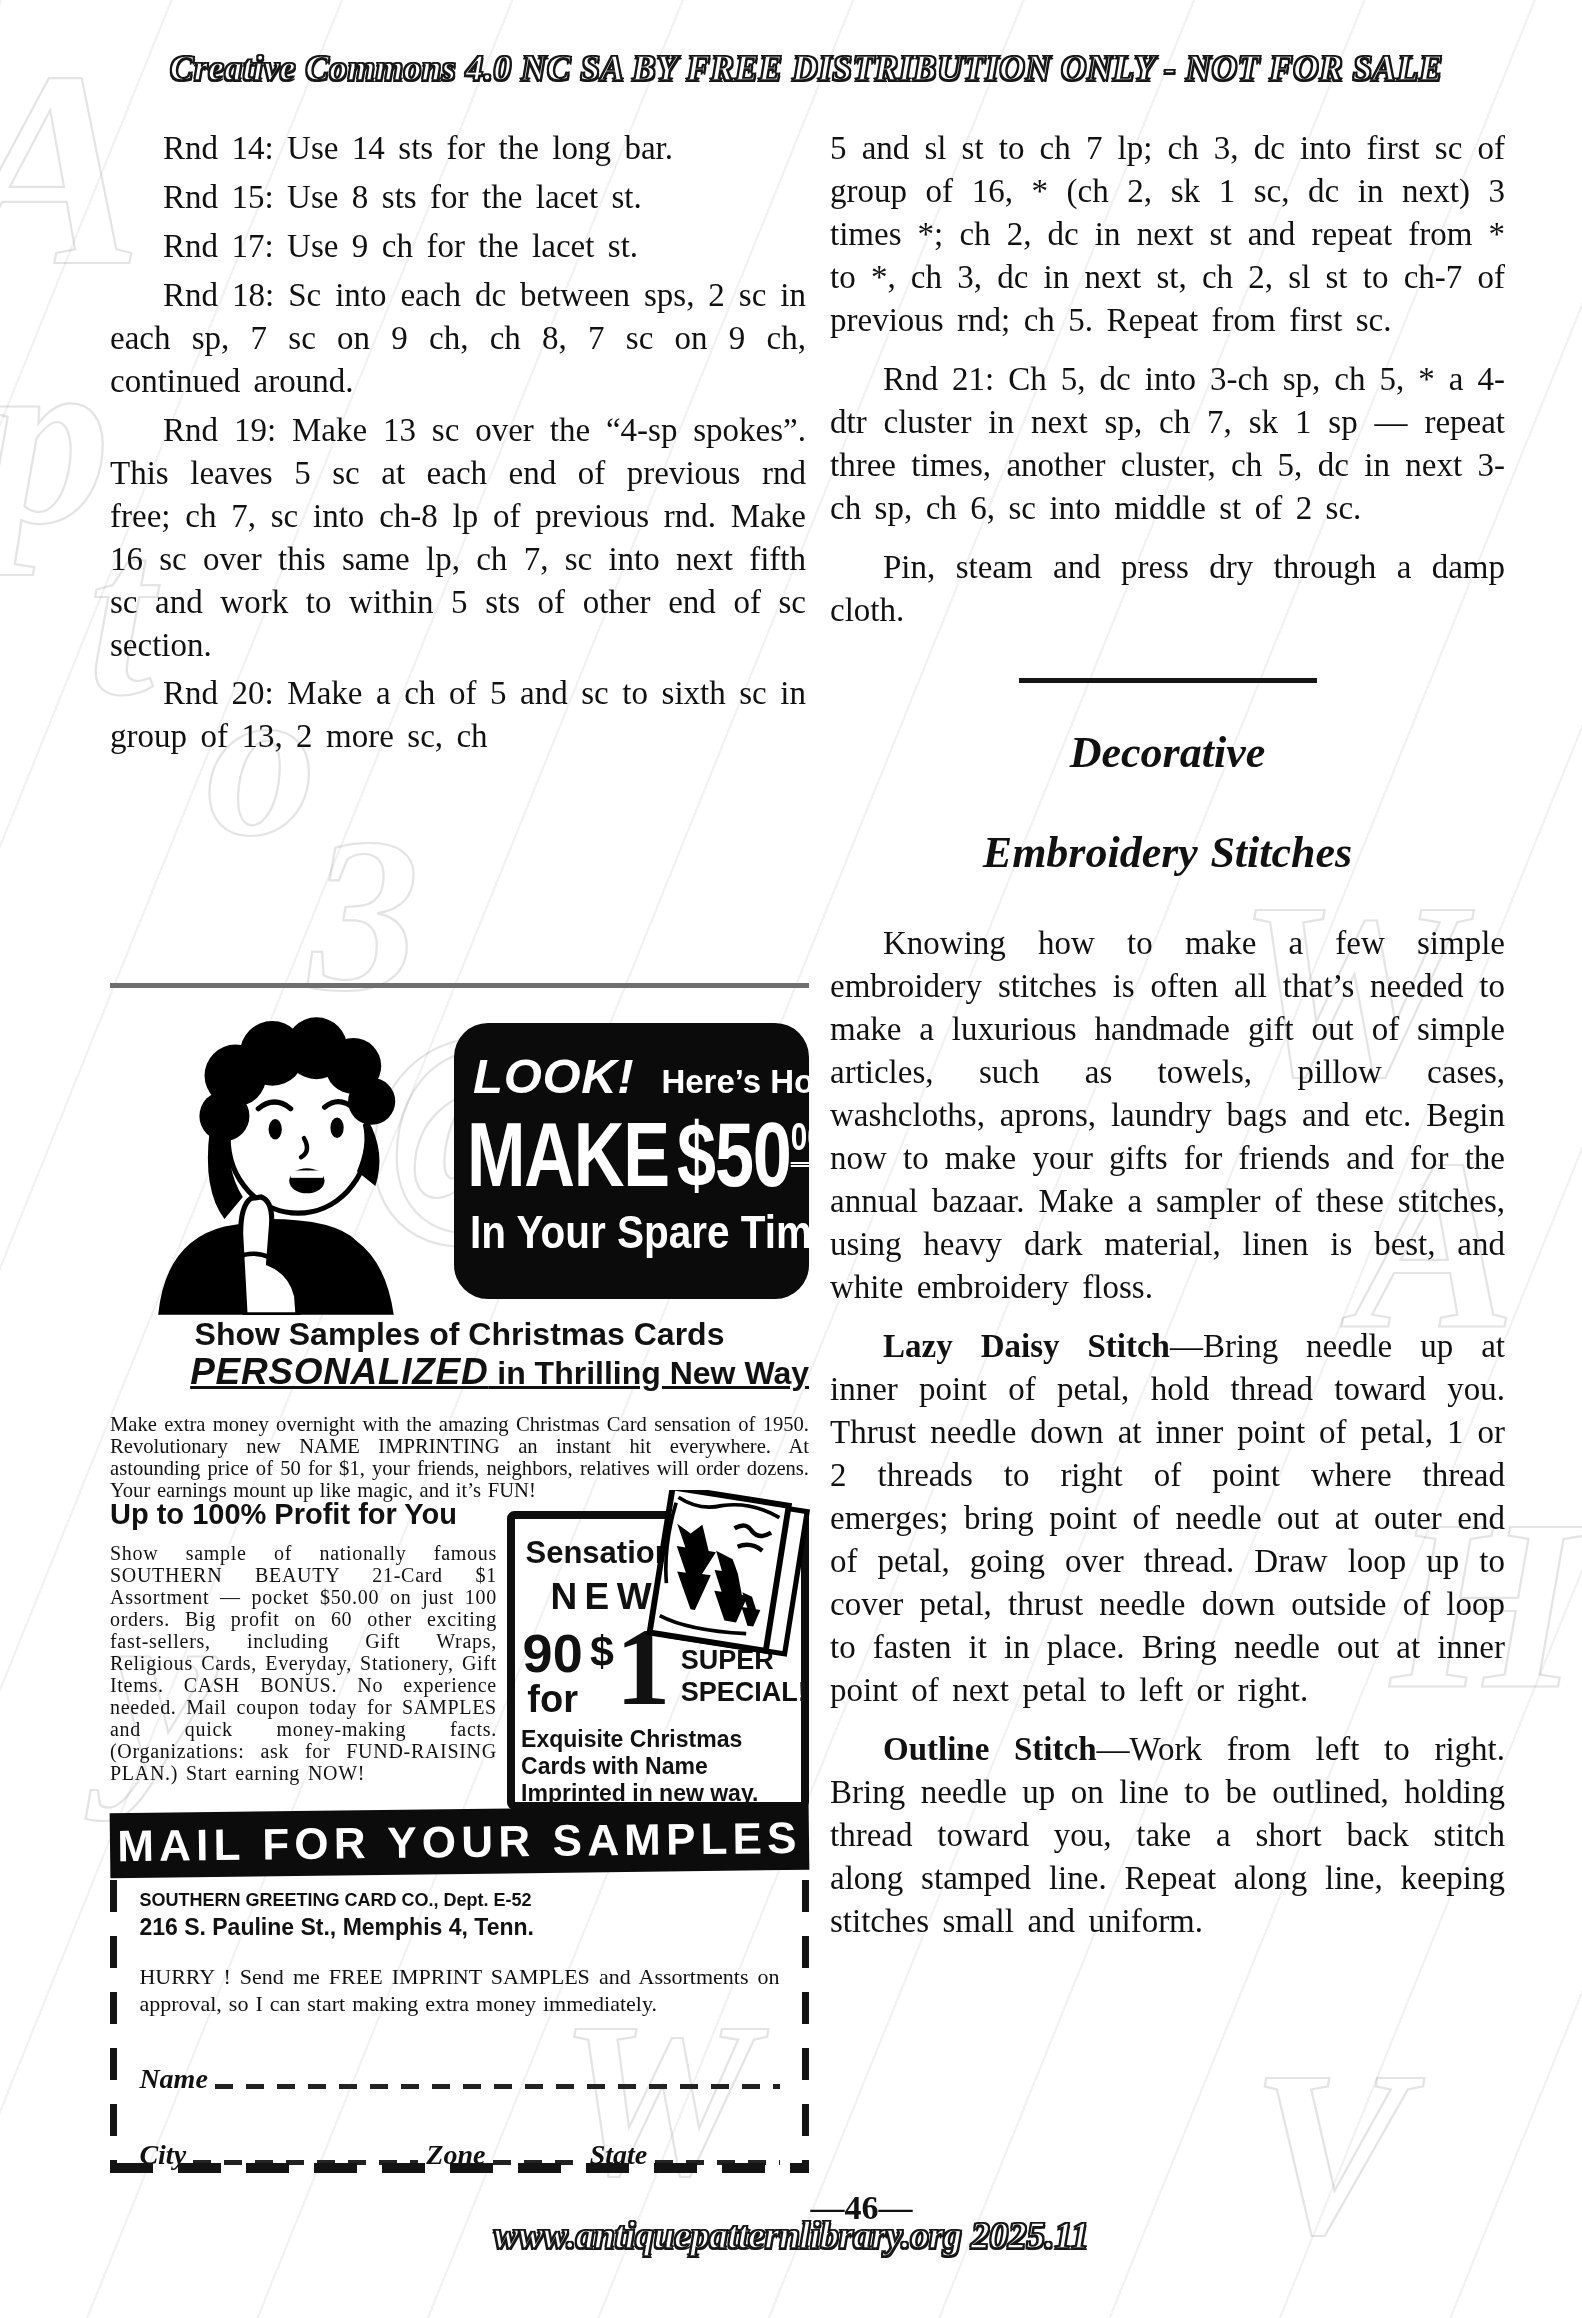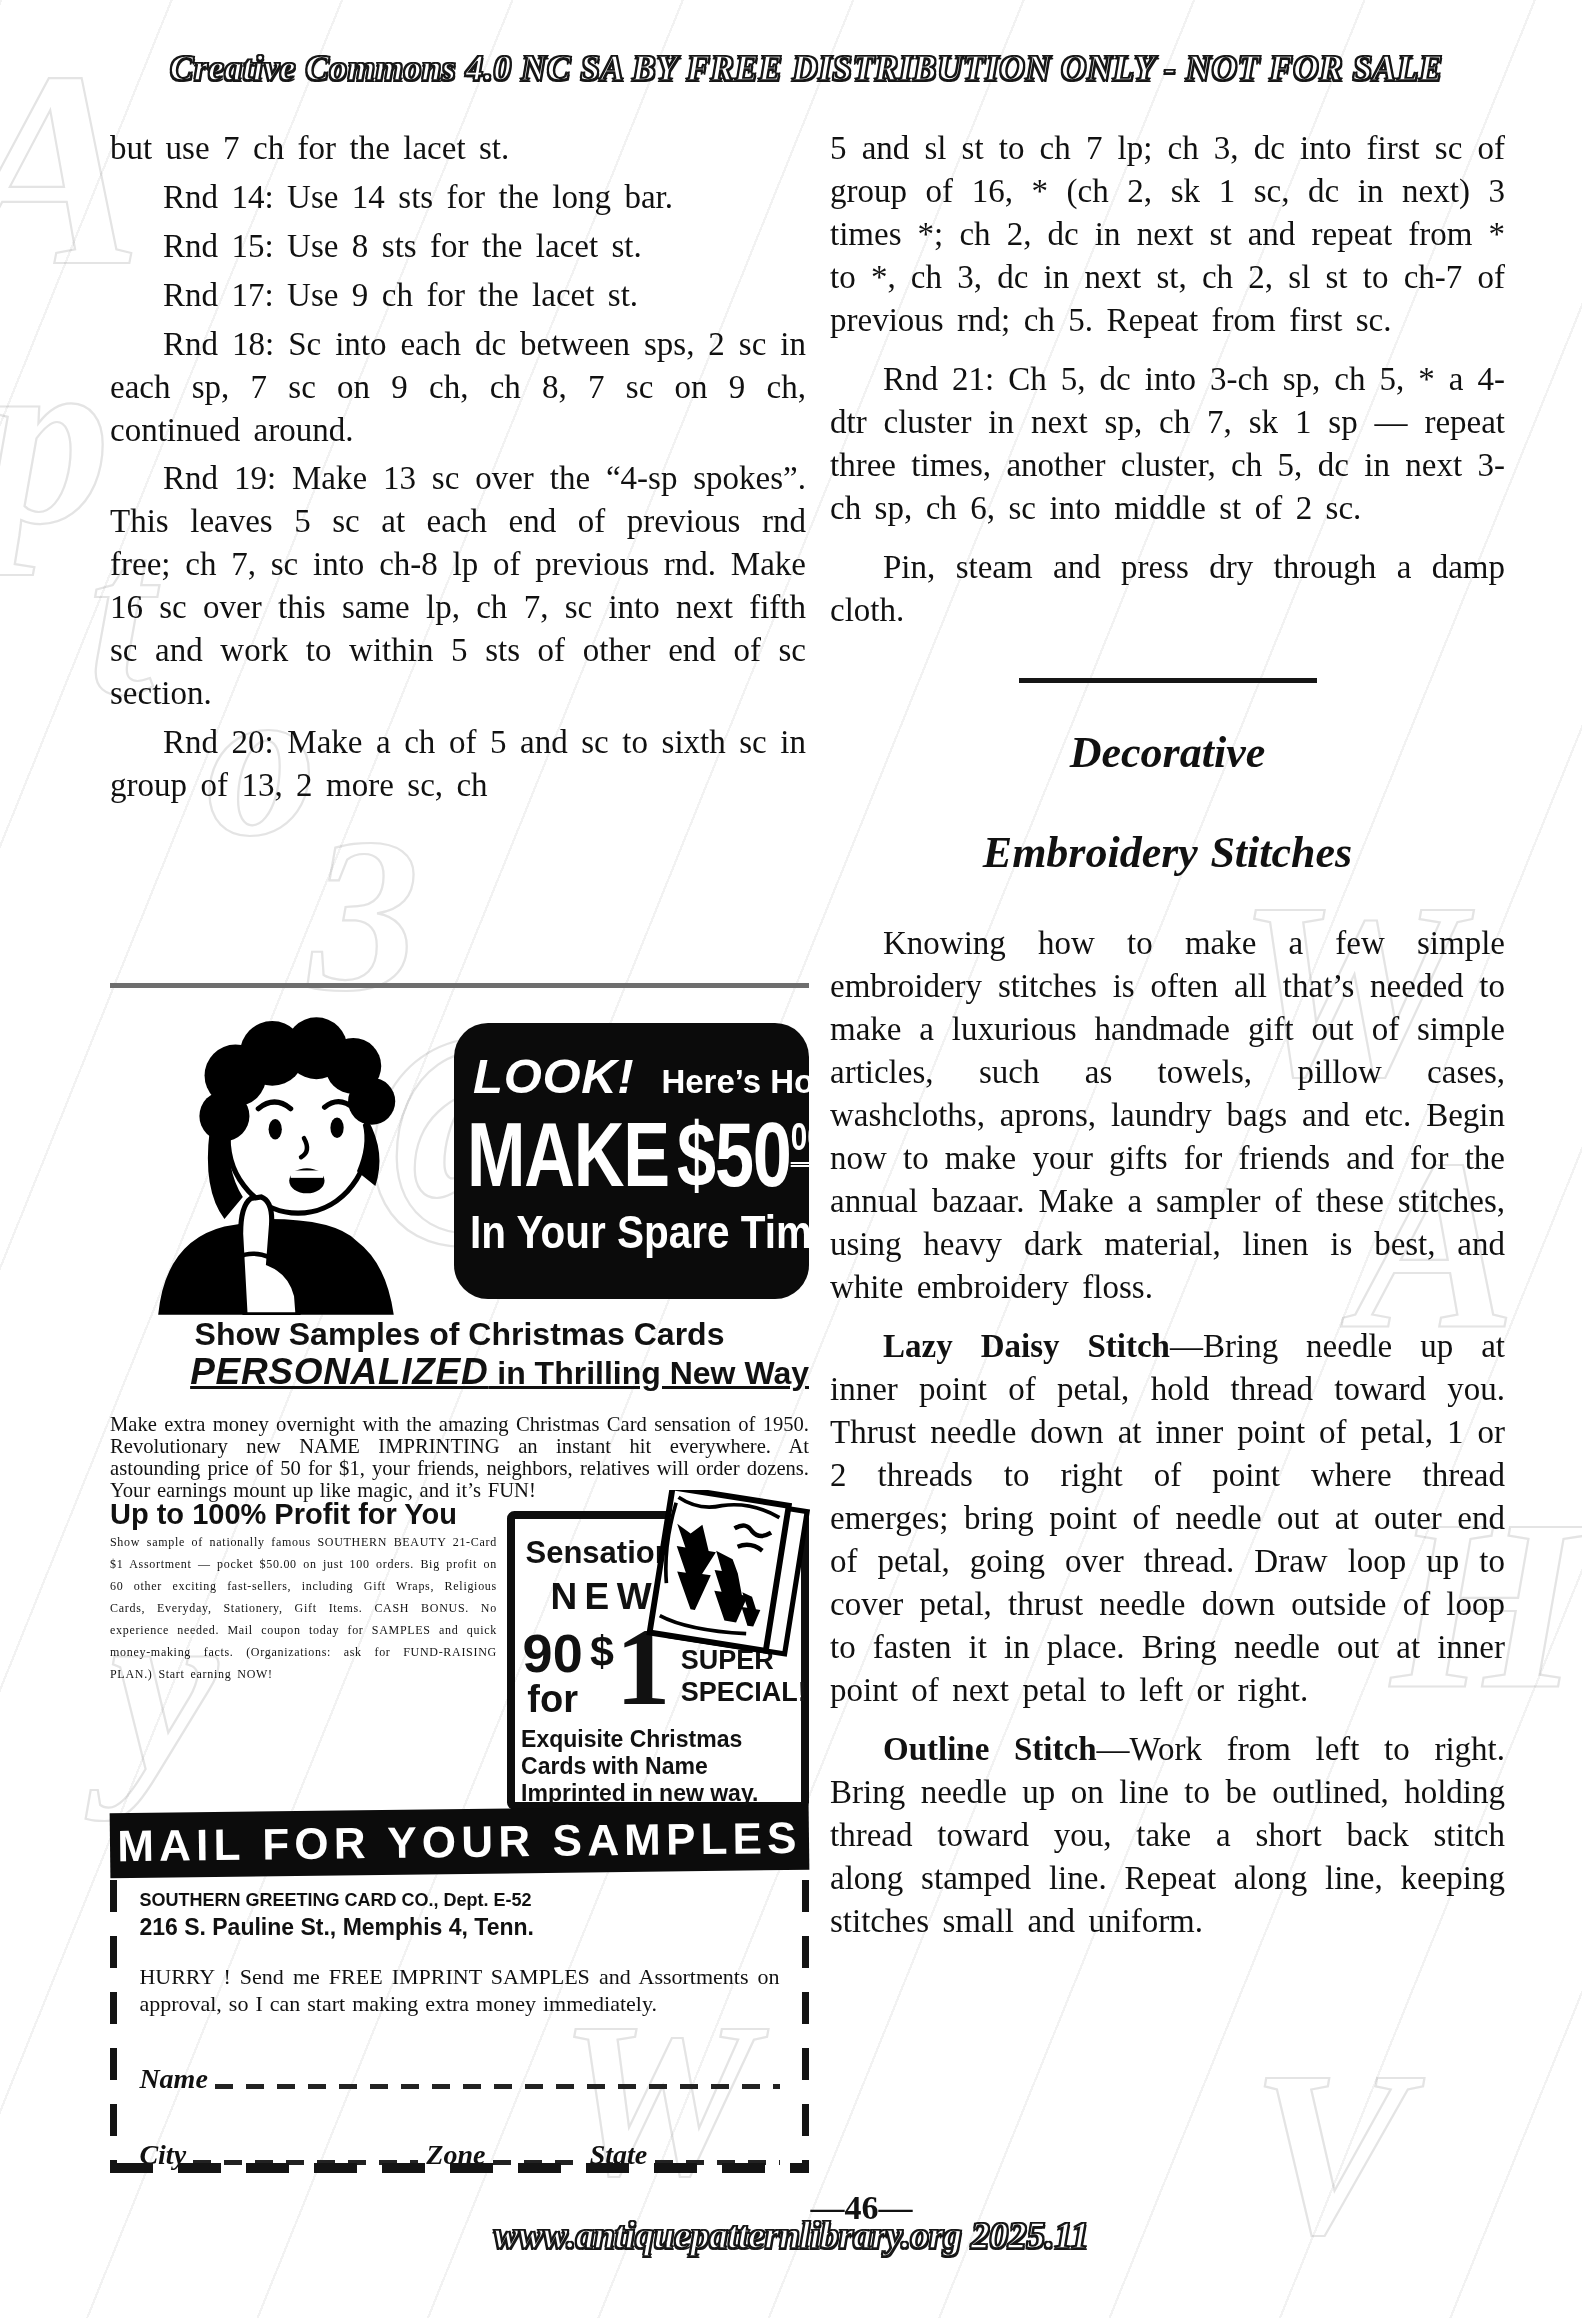--- a/index.html
+++ b/index.html
@@ -57,22 +57,22 @@
     font-size:32px;font-weight:bold;}
   .personalized{position:absolute;left:0;top:368px;width:699px;text-align:right;white-space:nowrap;
     font-size:32px;font-weight:bold;text-decoration:underline;}
   .personalized .pz{font-size:37px;font-style:italic;letter-spacing:0.7px;}
   .ad-body{position:absolute;left:0;top:409px;width:699px;
     font-family:"Liberation Serif","DejaVu Serif",serif;font-size:20.6px;line-height:22px;
     text-align:justify;word-spacing:1.5px;}
   .ad-cols{position:absolute;left:0;top:515px;width:699px;display:flex;gap:10.3px;}
   .profit{width:401px;}
   .profit-head{font-size:29px;font-weight:bold;white-space:nowrap;}
-  .profit-body{font-family:"Liberation Serif","DejaVu Serif",serif;font-size:12px;line-height:22px;
-    text-align:justify;word-spacing:2.2px;letter-spacing:0.7px;margin-top:0;}
+  .profit-body{font-family:"Liberation Serif","DejaVu Serif",serif;font-size:20px;line-height:22px;
+    text-align:justify;word-spacing:2.2px;letter-spacing:0.7px;margin-top:11px;}
   .inset-box{position:relative;width:274px;height:274px;margin-top:13.2px;border:8px solid #0d0d0d;
     border-radius:7.4px;padding:4.4px 5.9px;}
   .card-ill{position:absolute;right:-13.2px;top:-29.4px;}
   .sens{font-size:31px;font-weight:bold;margin:11.8px 0 0 4.4px;}
   .newx{font-size:37px;font-weight:bold;letter-spacing:7.4px;margin:4.4px 0 0 29.4px;}
   .price-row{display:flex;align-items:flex-start;margin:1.5px 0 0 1.5px;}
   .qty-stack{display:flex;flex-direction:column;align-items:center;margin-top:7.4px;}
   .qty{font-size:54px;font-weight:bold;line-height:52px;}
   .forw{font-size:38px;font-weight:bold;line-height:40px;}
   .dollar{font-size:43px;font-weight:bold;margin:7.4px 1.5px 0 7.4px;}
@@ -118,21 +118,20 @@
   <span class="wm" style="left:110px;top:1546px;font-size:243px;">y</span>
   <span class="wm" style="left:1237px;top:846px;font-size:250px;">W</span>
   <span class="wm" style="left:1354px;top:1104px;font-size:243px;">A</span>
   <span class="wm" style="left:1391px;top:1465px;font-size:243px;">H</span>
   <span class="wm" style="left:559px;top:1973px;font-size:221px;">W</span>
   <span class="wm" style="left:1251px;top:2017px;font-size:236px;">V</span>
 
   <div class="layer header engraved">Creative Commons 4.0 NC SA BY FREE DISTRIBUTION ONLY - NOT FOR SALE</div>
 
   <div class="layer col col-left">
-    <p class="noindent">but use 7 ch for the lacet st.</p>
     <p>Rnd 14: Use 14 sts for the long bar.</p>
     <p>Rnd 15: Use 8 sts for the lacet st.</p>
     <p>Rnd 17: Use 9 ch for the lacet st.</p>
     <p>Rnd 18: Sc into each dc between sps, 2 sc in each sp, 7 sc on 9 ch, ch 8, 7 sc on 9 ch, continued around.</p>
     <p>Rnd 19: Make 13 sc over the “4-sp spokes”. This leaves 5 sc at each end of previous rnd free; ch 7, sc into ch-8 lp of previous rnd. Make 16 sc over this same lp, ch 7, sc into next fifth sc and work to within 5 sts of other end of sc section.</p>
     <p>Rnd 20: Make a ch of 5 and sc to sixth sc in group of 13, 2 more sc, ch</p>
   </div>
 
   <div class="layer col col-right">
     <p class="noindent">5 and sl st to ch 7 lp; ch 3, dc into first sc of group of 16, * (ch 2, sk 1 sc, dc in next) 3 times *; ch 2, dc in next st and repeat from * to *, ch 3, dc in next st, ch 2, sl st to ch-7 of previous rnd; ch 5. Repeat from first sc.</p>

